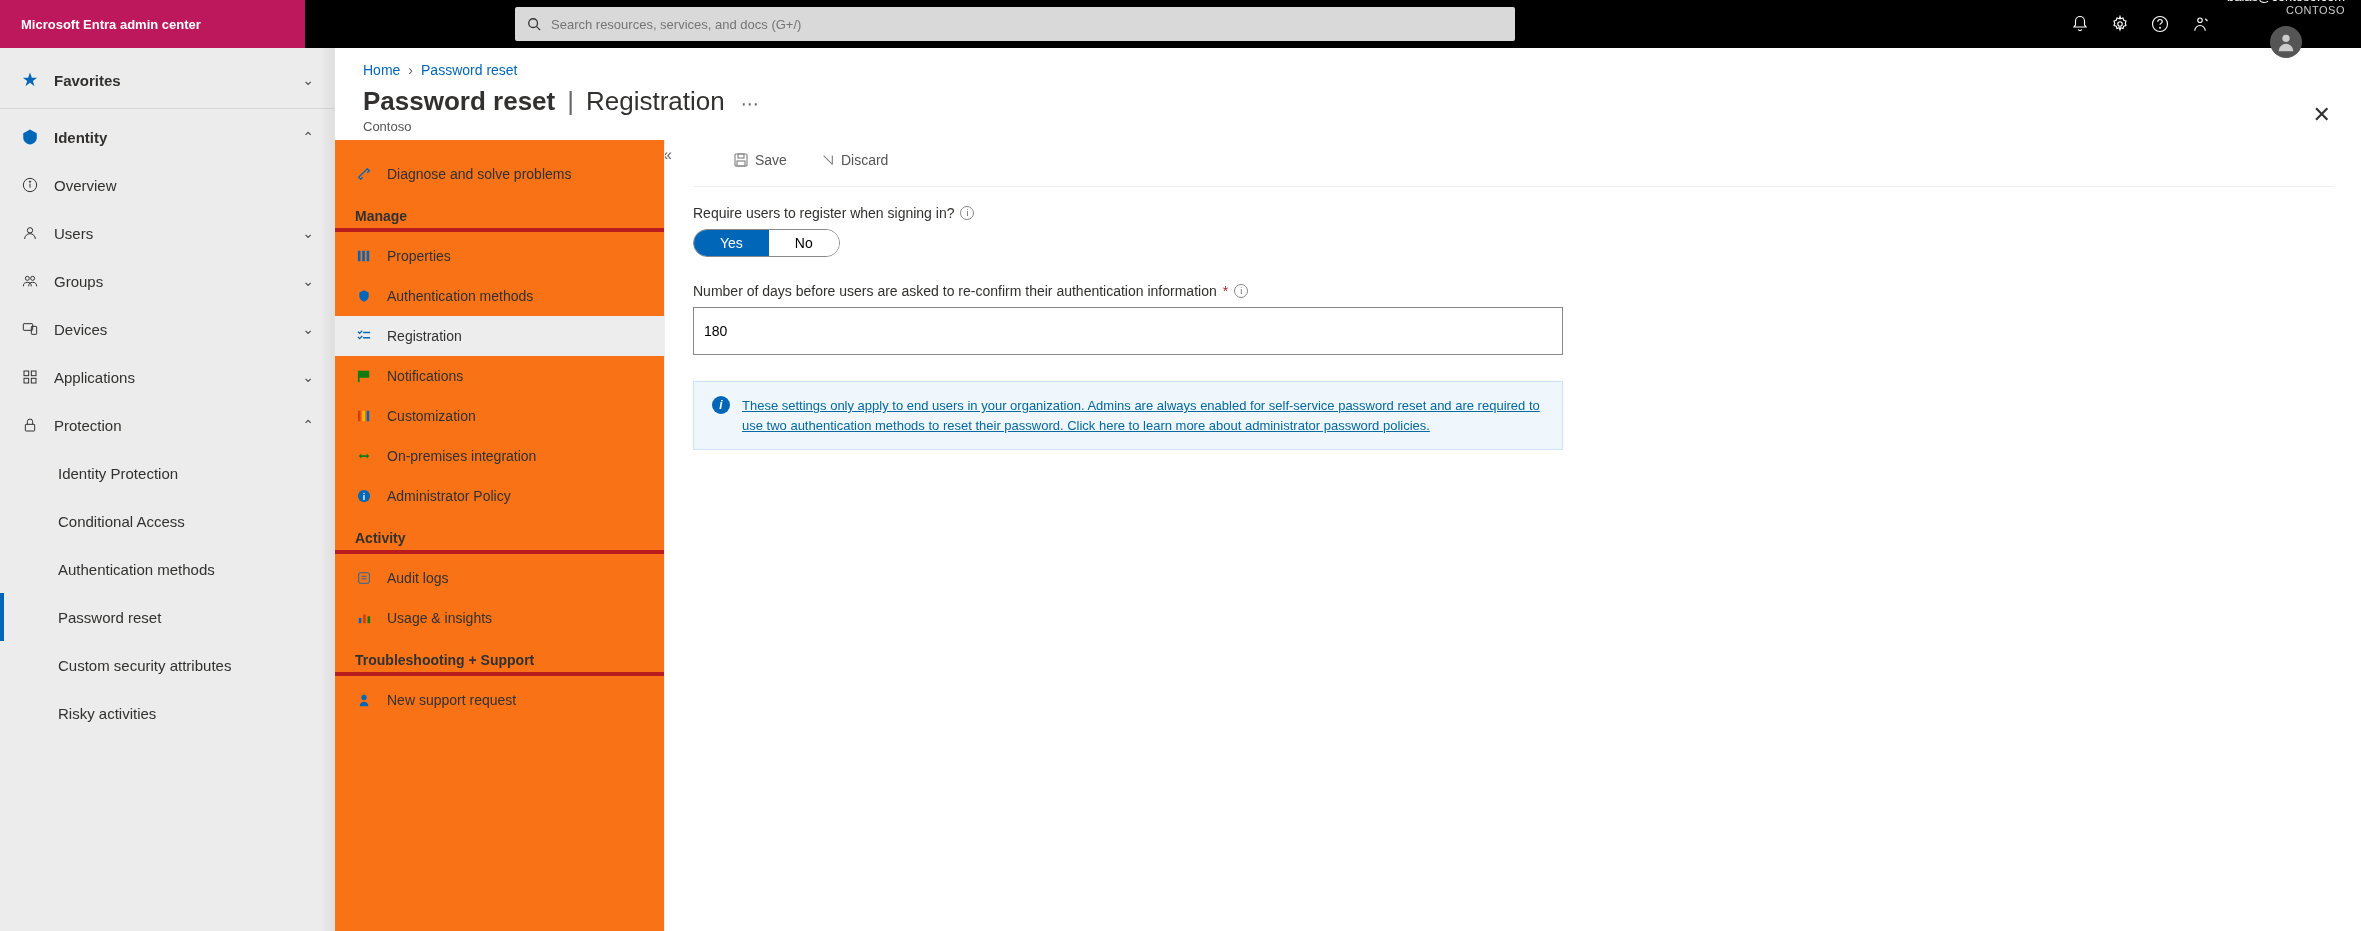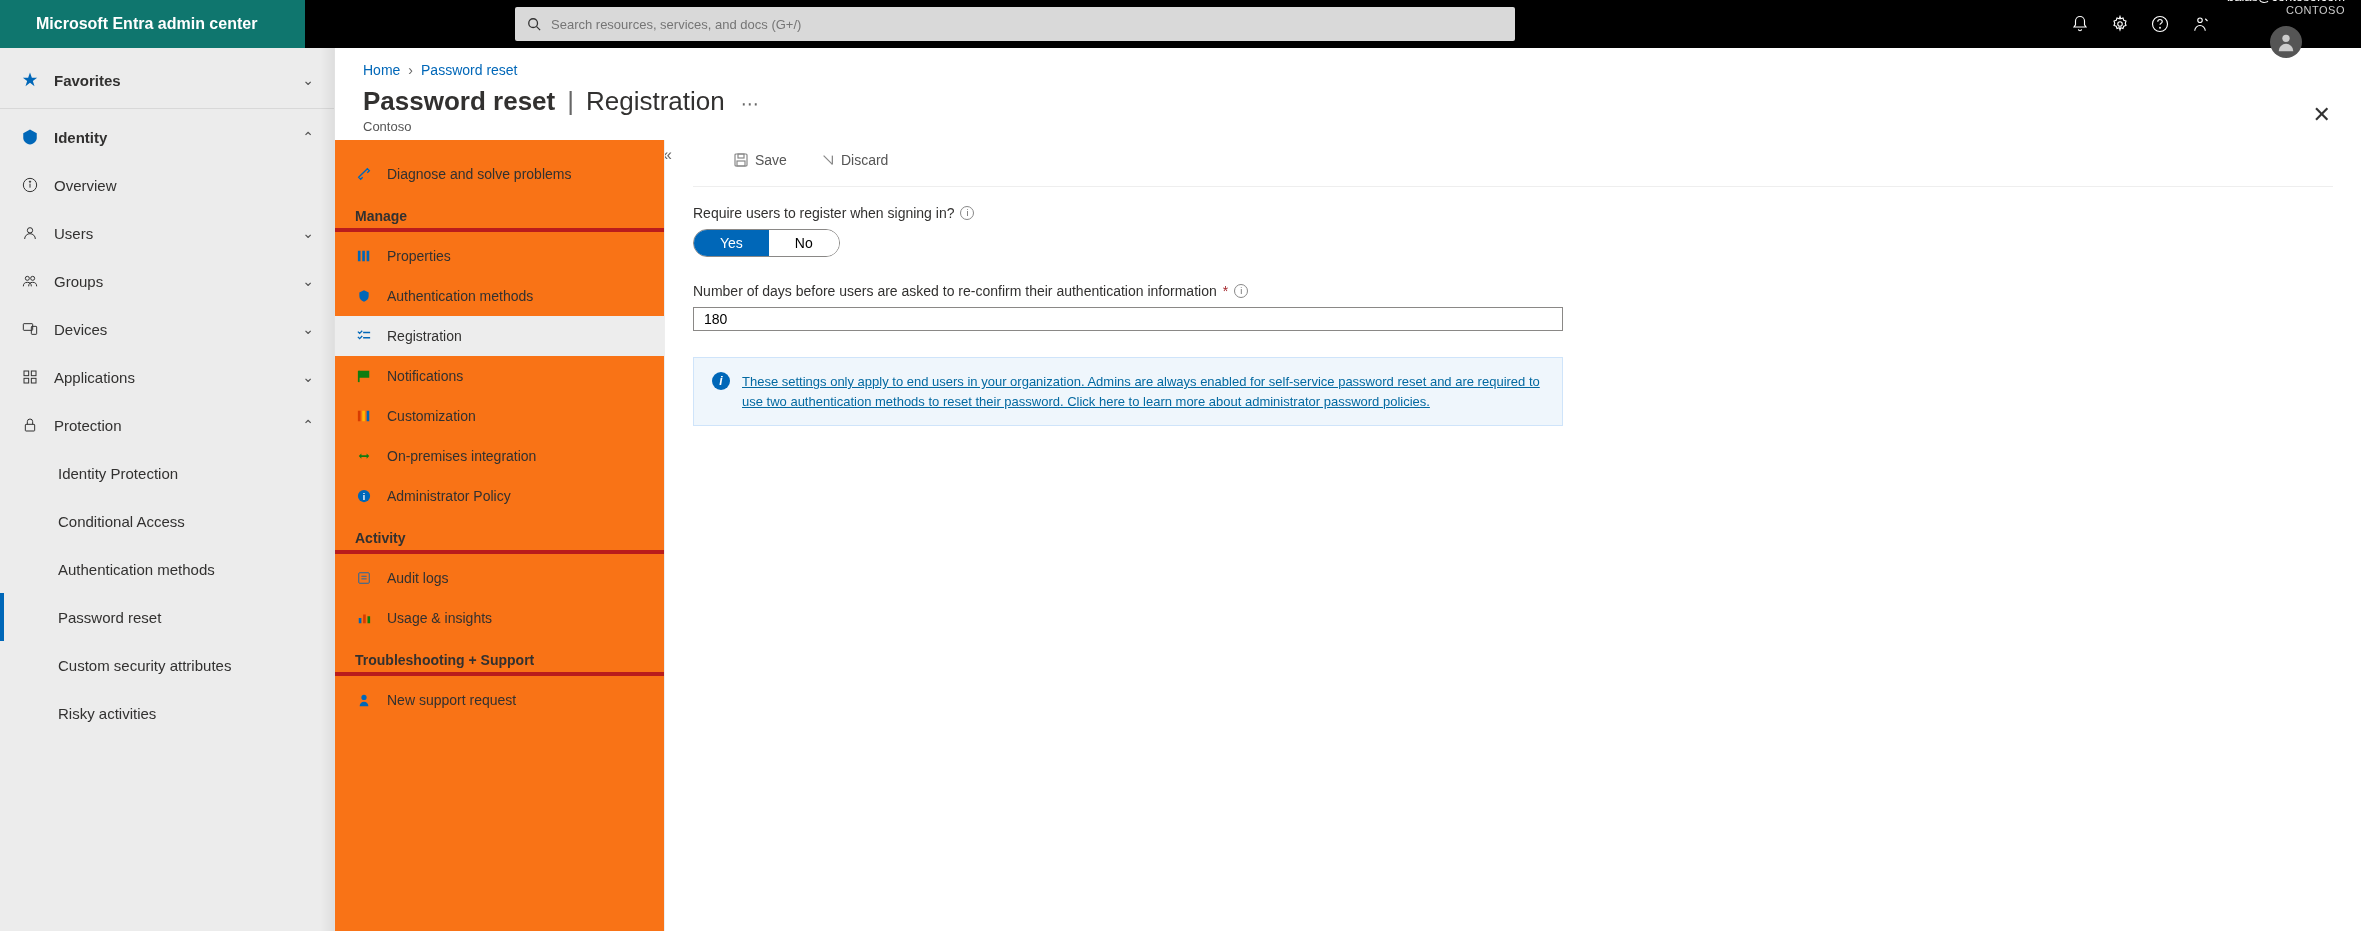--- a/index.html
+++ b/index.html
@@ -1,20 +1,20 @@
 <!DOCTYPE html>
 <html><head>
 <meta charset="utf-8">
 <style>
 * { box-sizing: border-box; margin: 0; padding: 0; font-family: "Segoe UI", -apple-system, sans-serif; }
 body { background: #fff; color: #323130; font-size: 14px; overflow: hidden; }
 
 
 .topbar { display:flex; align-items:center; height:48px; background:#000; color:#fff; }
-.brand { width:305px; padding-left:36px; font-size:16px; font-weight:600; background:#0f766e; height:100%; display:flex; align-items:center; }
+.brand { width:305px; padding-left:21px; font-size:13px; font-weight:600; background:#be185d; height:100%; display:flex; align-items:center; }
 .topbar-mid { flex:1; display:flex; align-items:center; padding:0 108px 0 210px; }
 .search-box { display:flex; align-items:center; background:#d9d9d9; color:#333; height:34px; width:100%; max-width:1000px; border-radius:2px; padding:0 12px; gap:10px; }
 .search-box input { border:none; background:transparent; flex:1; font-size:13px; color:#333; outline:none; }
 .topbar-icons { display:flex; align-items:center; gap:22px; padding:0 18px; }
 .topbar-icon { width:18px; height:18px; display:flex; align-items:center; justify-content:center; cursor:pointer; }
 .account { display:flex; align-items:center; gap:10px; padding-right:16px;flex-direction:column; }
 .account-text { text-align:right; line-height:1.1; font-size:13px; }
 .account-text .tenant { font-size:11px; color:#ccc; letter-spacing:.5px; }
 .avatar { width:32px; height:32px; border-radius:50%; background:#555; display:flex; align-items:center; justify-content:center; }
 
@@ -59,21 +59,21 @@
 
 .field-label { display:flex; align-items:center; gap:6px; font-size:14px; margin-bottom:8px; }
 .info-circ { width:14px; height:14px; border:1px solid #888; border-radius:50%; display:inline-flex; align-items:center; justify-content:center; font-size:9px; color:#666; }
 
 .toggle { display:inline-flex; border:1px solid #8a8886; border-radius:16px; overflow:hidden; height:28px; }
 .toggle button { border:none; background:#fff; padding:0 26px; font-size:14px; cursor:pointer; }
 .toggle button.on { background:#0067b8; color:#fff; }
 
 .field-block { margin-bottom:26px; }
 .req { color:#a4262c; }
-.text-input { width:100%; max-width:870px; height:24px; border:1px solid #8a8886; padding:0 10px; font-size:14px; }
+.text-input { width:100%; max-width:870px; height:48px; border:1px solid #8a8886; padding:0 10px; font-size:14px; }
 
 .info-banner { max-width:870px; background:#eff6fc; border:1px solid #cfe4fa; padding:14px 18px; display:flex; gap:12px; font-size:13px; line-height:1.5; }
 .info-banner a { color:#0369a1; text-decoration:underline; }
 .info-i { width:18px; height:18px; border-radius:50%; background:#0067b8; color:#fff; display:flex; align-items:center; justify-content:center; font-size:12px; flex-shrink:0; font-weight:bold; font-style:italic; }
 
 svg { display:block; }
 </style>
 </head>
 <body>
 

